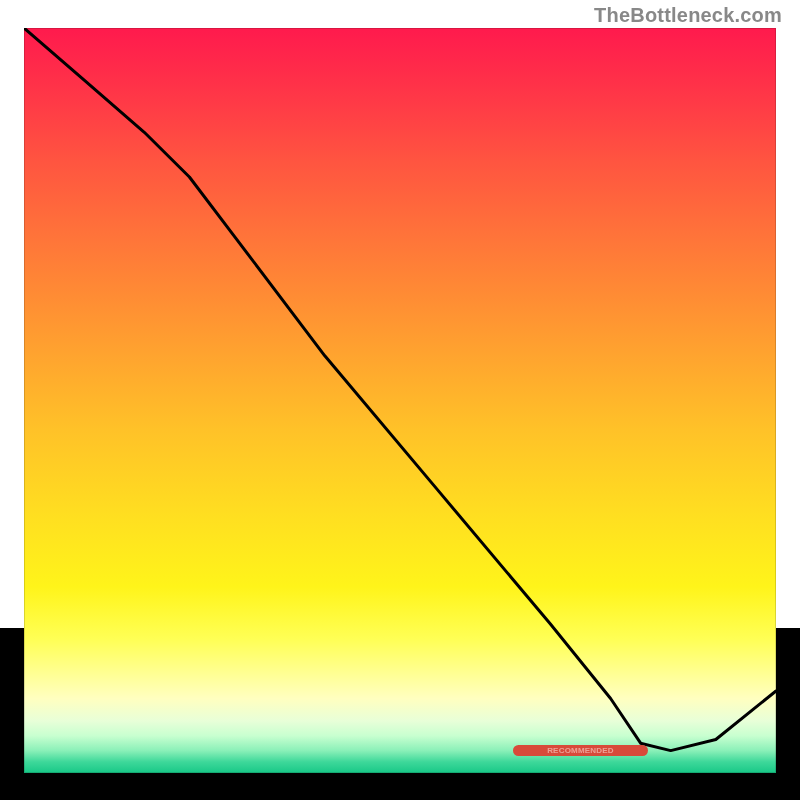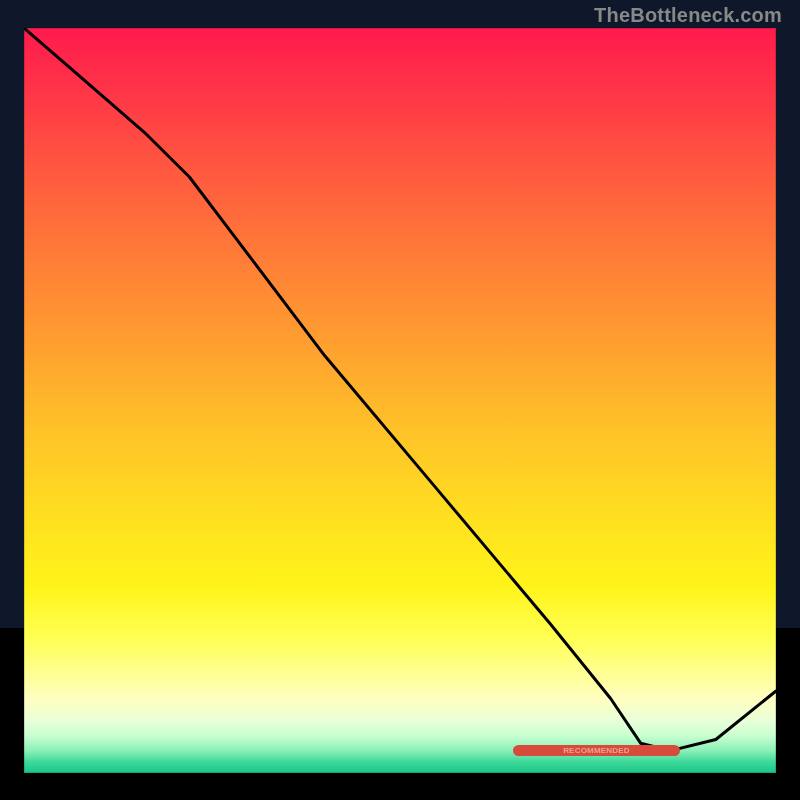--- a/index.html
+++ b/index.html
@@ -8,21 +8,21 @@
     width: 800px;
     height: 800px;
     background: #000;
     overflow: hidden;
     font-family: Arial, Helvetica, sans-serif;
   }
   .stage {
     position: relative;
     width: 800px;
     height: 628px;
-    background: #0f172a;
+    background: #ffffff;
   }
   .watermark {
     position: absolute;
     top: 4px;
     right: 18px;
     color: #888;
     font-size: 20px;
     font-weight: 600;
     letter-spacing: 0.2px;
     z-index: 50;
@@ -65,21 +65,20 @@
   }
   .pill {
     position: absolute;
     left: 480px;
     bottom: 24px;
     width: 140px;
     height: 11px;
     border-radius: 6px;
     z-index: 10;
     overflow: hidden;
-    padding-left: 32px;
   }
   .pill-fill {
     position: absolute;
     inset: 0;
     background: #d84a3a;
   }
   .pill-text {
     position: absolute;
     inset: 0;
     color: #ffe6e0;

